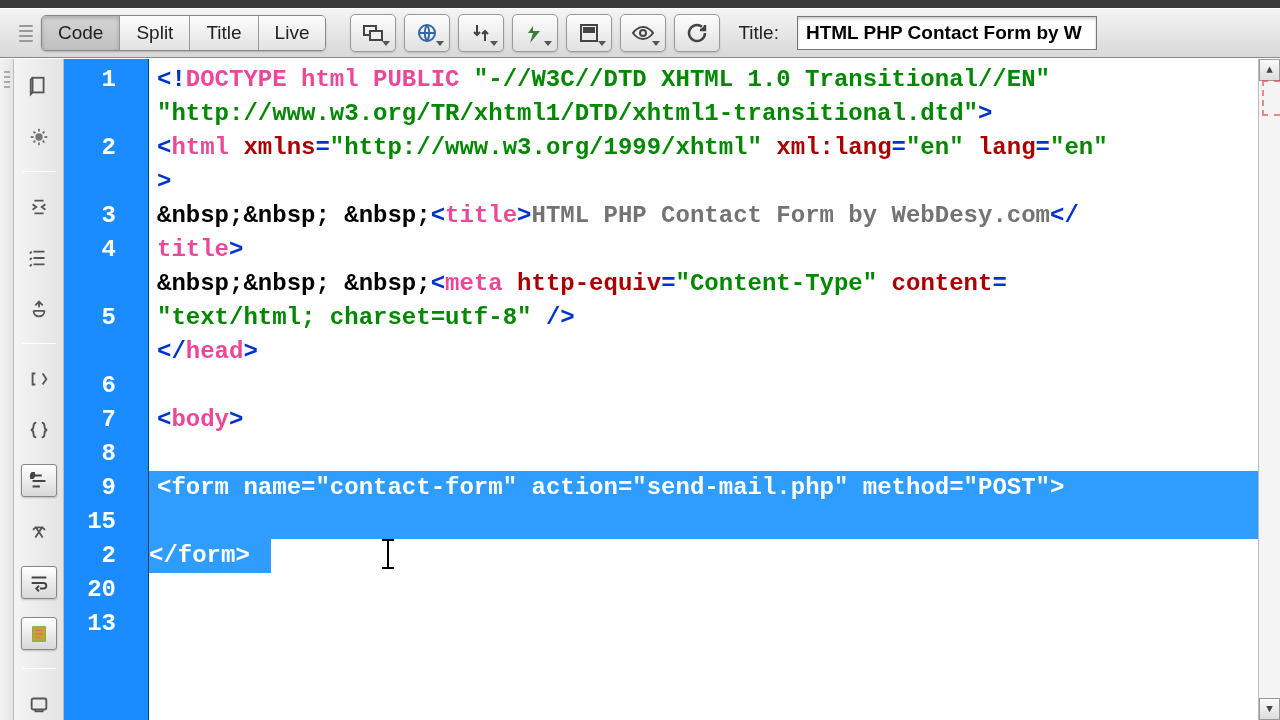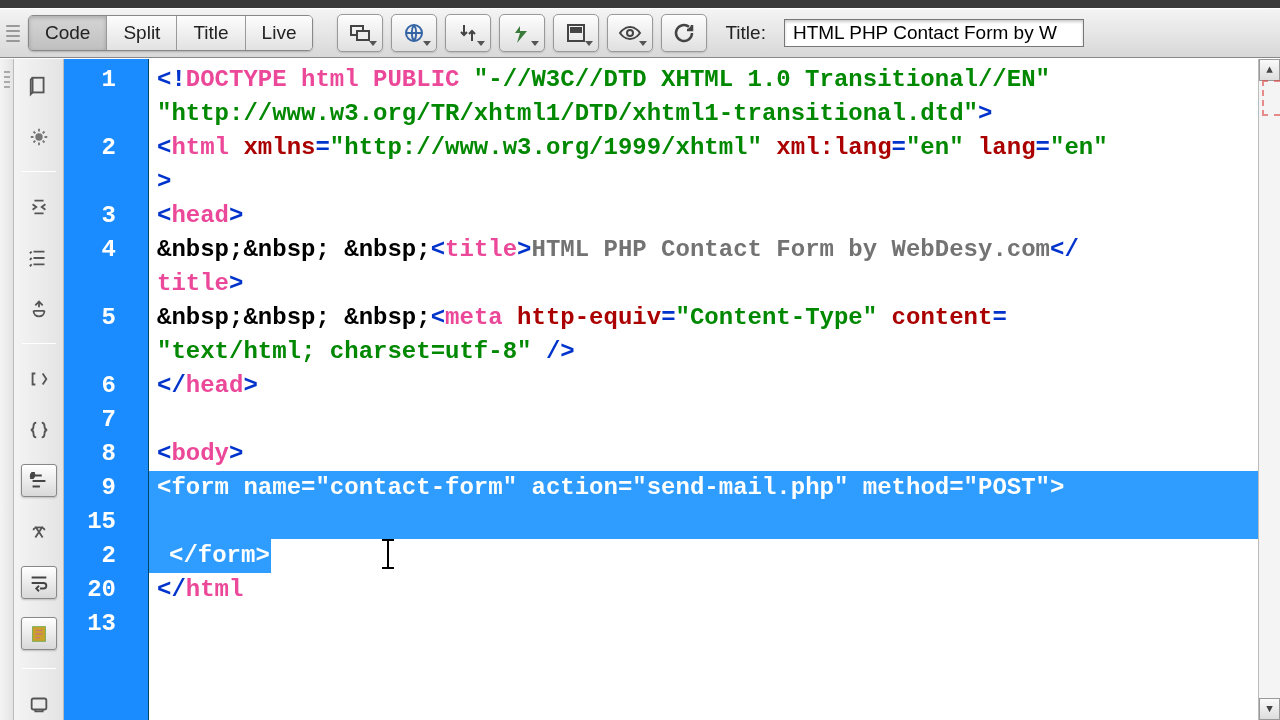--- a/index.html
+++ b/index.html
@@ -17,21 +17,21 @@
     background: #3a3a3a;
   }
   
   .toolbar {
     height: 50px;
     background: linear-gradient(#f4f4f4, #d8d8d8);
     border-top: 1px solid #fff;
     border-bottom: 1px solid #888;
     display: flex;
     align-items: center;
-    padding: 0 6px;
+    padding: 0 19px;
     gap: 0;
   }
   .gripper {
     width: 14px;
     height: 36px;
     display: flex;
     flex-direction: column;
     justify-content: center;
     gap: 3px;
     margin-right: 8px;
@@ -88,26 +88,26 @@
     border-top: 5px solid #555;
   }
   .tb-icon-btn svg { width: 24px; height: 24px; }
   .title-label {
     font-size: 19px;
     color: #222;
     margin: 0 18px 0 14px;
   }
   .title-input {
     flex: 0 0 300px;
-    height: 28px;
+    height: 34px;
     border: 1px solid #777;
     box-shadow: inset 0 2px 3px rgba(0,0,0,.2);
     background: #fff;
     font-size: 19px;
-    font-weight: 400;
+    font-weight: 700;
     padding: 0 8px;
     color: #000;
   }
   
   .main {
     display: flex;
     height: calc(720px - 58px);
     background: #fff;
     border-top: 1px solid #fff;
   }
@@ -434,38 +434,37 @@
       <div class="ln">13</div>
       <div class="fold-line" style="top:440px;height:58px;"></div>
     </div>
 
     <div class="code-col">
 
       <div class="code-line wrap"><span class="t-punc">&lt;!</span><span class="t-tag">DOCTYPE html PUBLIC </span><span class="t-str">"-//W3C//DTD XHTML 1.0 Transitional//EN"</span><span class="t-txt"> </span><br><span class="t-str">"http://www.w3.org/TR/xhtml1/DTD/xhtml1-transitional.dtd"</span><span class="t-punc">&gt;</span></div>
 
       <div class="code-line wrap"><span class="t-punc">&lt;</span><span class="t-tag">html </span><span class="t-attr">xmlns</span><span class="t-punc">=</span><span class="t-str">"http://www.w3.org/1999/xhtml"</span><span class="t-txt"> </span><span class="t-attr">xml:lang</span><span class="t-punc">=</span><span class="t-str">"en"</span><span class="t-txt"> </span><span class="t-attr">lang</span><span class="t-punc">=</span><span class="t-str">"en"</span><br><span class="t-punc">&gt;</span></div>
 
-      <div class="code-line"><span class="t-punc">&lt;</span><span class="t-tag">head</span><span class="t-punc">&gt;</span></div>
 
       <div class="code-line wrap"><span class="t-ent">&amp;nbsp;</span><span class="t-ent">&amp;nbsp;</span><span class="t-txt"> </span><span class="t-ent">&amp;nbsp;</span><span class="t-punc">&lt;</span><span class="t-tag">title</span><span class="t-punc">&gt;</span><span class="t-txt">HTML PHP Contact Form by WebDesy.com</span><span class="t-punc">&lt;/</span><br><span class="t-tag">title</span><span class="t-punc">&gt;</span></div>
 
       <div class="code-line wrap"><span class="t-ent">&amp;nbsp;</span><span class="t-ent">&amp;nbsp;</span><span class="t-txt"> </span><span class="t-ent">&amp;nbsp;</span><span class="t-punc">&lt;</span><span class="t-tag">meta </span><span class="t-attr">http-equiv</span><span class="t-punc">=</span><span class="t-str">"Content-Type"</span><span class="t-txt"> </span><span class="t-attr">content</span><span class="t-punc">=</span><br><span class="t-str">"text/html; charset=utf-8"</span><span class="t-txt"> </span><span class="t-punc">/&gt;</span></div>
 
       <div class="code-line"><span class="t-punc">&lt;/</span><span class="t-tag">head</span><span class="t-punc">&gt;</span></div>
 
       <div class="code-line">&nbsp;</div>
 
       <div class="code-line"><span class="t-punc">&lt;</span><span class="t-tag">body</span><span class="t-punc">&gt;</span></div>
 
       <div class="sel-block" style="top:412px;right:0;height:68px;">
         <div class="code-line" style="padding-left:8px;"><span class="t-punc">&lt;</span><span class="t-tag">form </span><span class="t-attr">name</span><span class="t-punc">=</span><span class="t-str">"contact-form"</span><span> </span><span class="t-attr">action</span><span class="t-punc">=</span><span class="t-str">"send-mail.php"</span><span> </span><span class="t-attr">method</span><span class="t-punc">=</span><span class="t-str">"POST"</span><span class="t-punc">&gt;</span></div>
         <div class="code-line">&nbsp;</div>
       </div>
       <div class="sel-block" style="top:480px;width:122px;height:34px;">
-        <div class="code-line" style="padding-left:20px;"><span class="t-punc">&lt;/</span><span class="t-tag">form</span><span class="t-punc">&gt;</span></div>
+        <div class="code-line" style="padding-left:0;"><span class="t-punc">&lt;/</span><span class="t-tag">form</span><span class="t-punc">&gt;</span></div>
       </div>
 
       <div class="code-line" style="visibility:hidden;">x</div>
       <div class="code-line" style="visibility:hidden;">x</div>
       <div class="code-line" style="visibility:hidden;">x</div>
 
 
       <div class="code-line"><span class="t-punc">&lt;/</span><span class="t-tag">html</span></div>
 
       <div class="cursor-caret" style="left:238px;top:480px;"></div>

